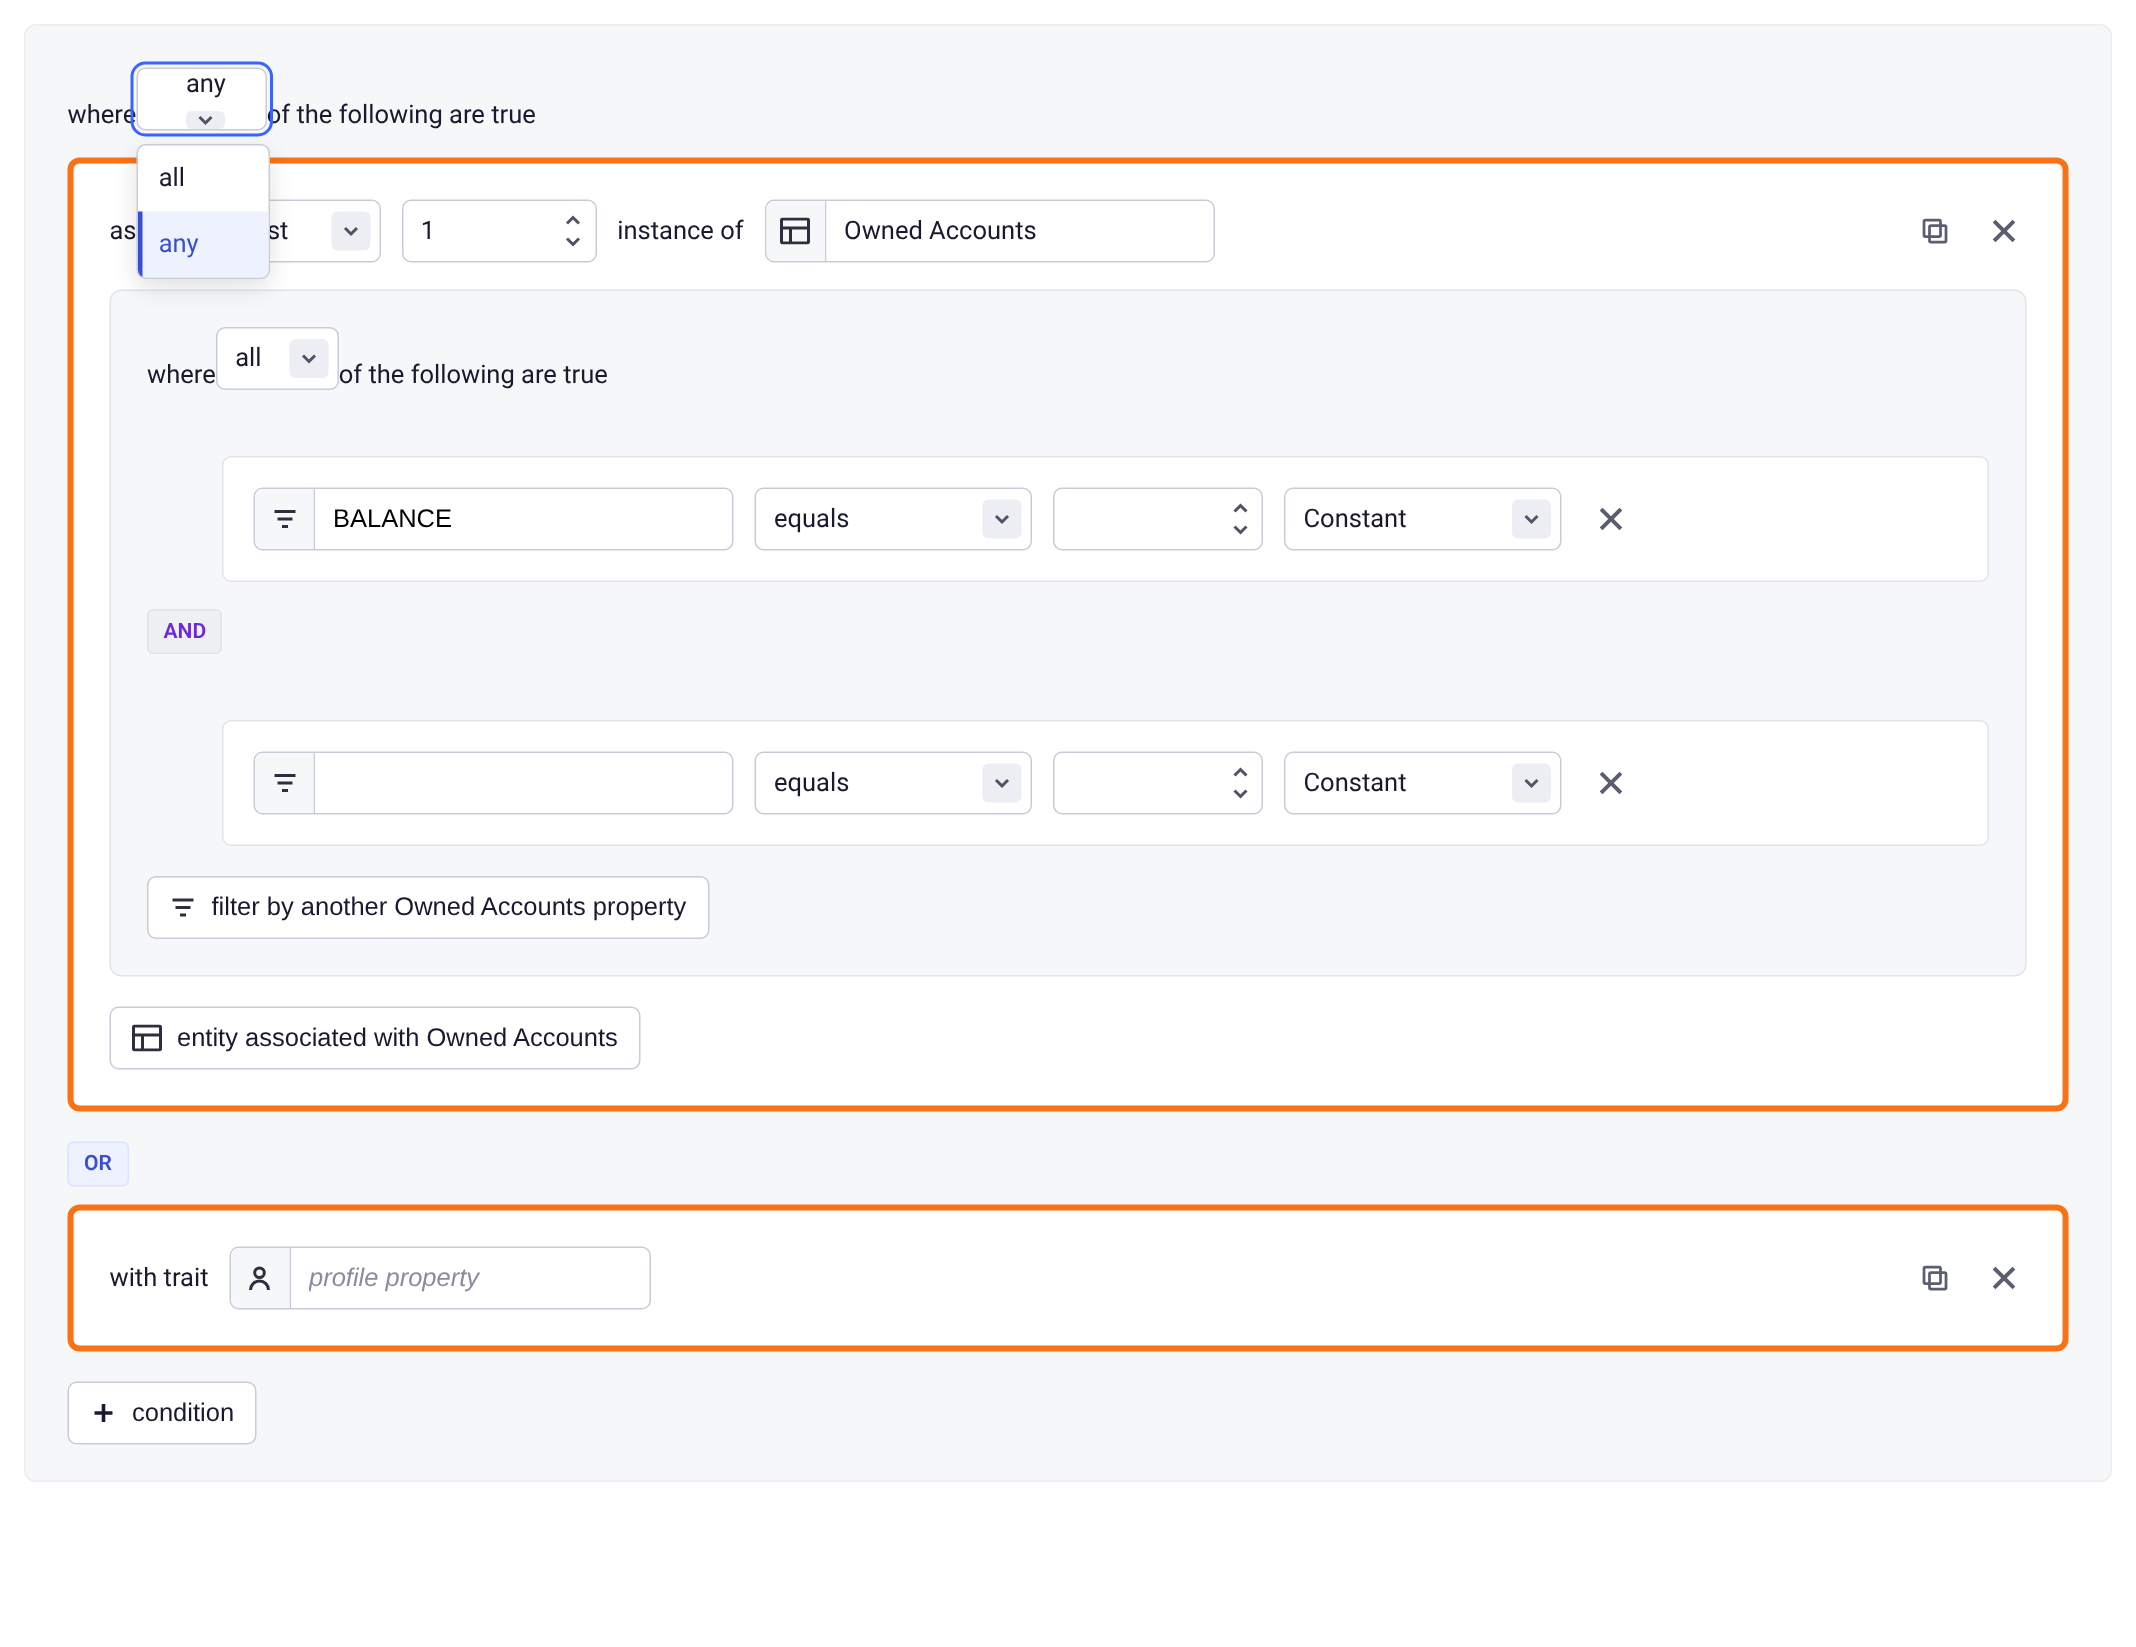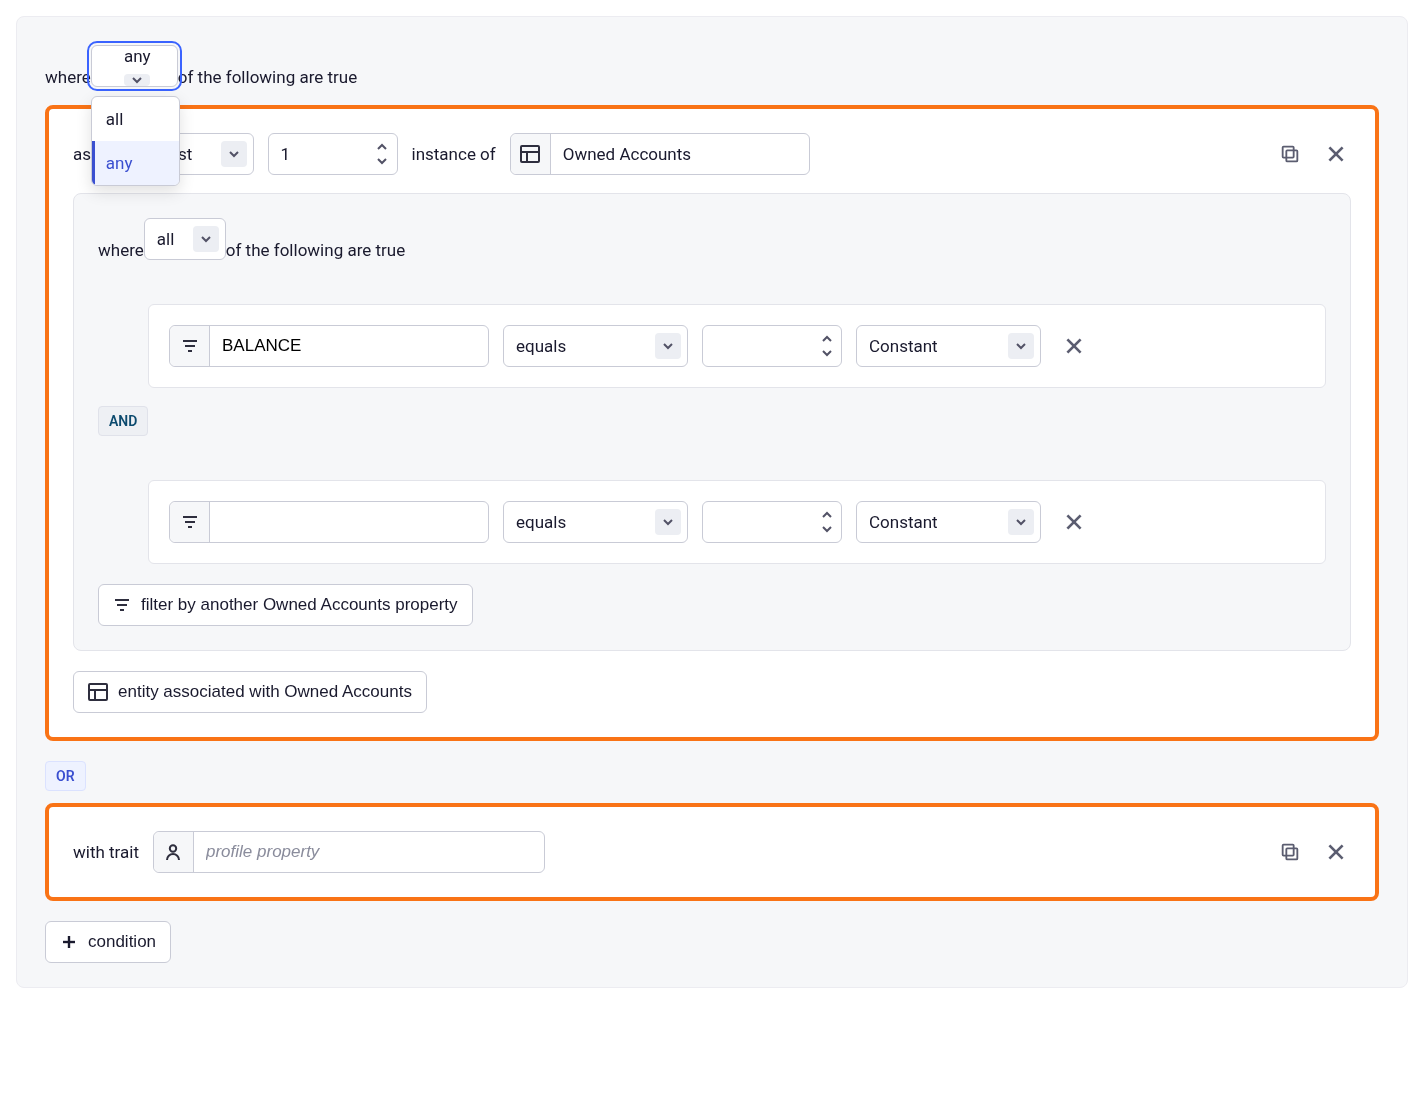--- a/index.html
+++ b/index.html
@@ -81,39 +81,39 @@
     height: 42px; border:1px solid #c9cbd6; border-radius:6px; background:#fff;
     padding: 0 14px; display:inline-flex; align-items:center; gap:10px; font-size:17px; color:#1a1a2e;
   }
   .icon-btn {
     width: 30px; height: 30px; display:flex; align-items:center; justify-content:center;
     color: #5b5d70; background:transparent; border:none;
   }
   .icon-btn svg { width:22px; height:22px; }
   .logic-pill {
     display:inline-flex; align-items:center; height:30px; padding:0 10px;
-    background:#eef0f4; border:1px solid #e0e2ea; border-radius:4px; font-size:14px; font-weight:600; color:#0c4a6e;
+    background:#eef0f4; border:1px solid #e0e2ea; border-radius:4px; font-size:14px; font-weight:600; color:#6d28d9;
   }
   .logic-pill.or { background:#eef2ff; color:#3a4fd0; border-color:#dbe2ff; }
   .actions-right { margin-left:auto; display:flex; gap:16px; }
   .dropdown-panel {
     position:absolute; top:50px; left:-1px; width: 89px;
     background:#fff; border:1px solid #c9cbd6; border-radius:6px;
     box-shadow: 0 6px 16px rgba(0,0,0,0.12);
     overflow:hidden; z-index:10;
   }
   .dropdown-panel .opt { padding:12px 14px; font-size:17px; color:#1a1a2e; }
   .dropdown-panel .opt.selected { background:#eef2ff; color:#3a4fd0; border-left:3px solid #3a4fd0; padding-left:11px;}
   .rel { position:relative; }
   .muted-header { display:flex; align-items:flex-end; }
   .assoc-row { display:flex; align-items:center; gap:14px; }
   .assoc-row .numfield { width:130px; }
   .assoc-row .entity-field { flex:0 0 300px; }
   .trait-card { display:flex; align-items:center; gap:14px; }
-  .trait-card .field-w-icon { width: 392px; }
+  .trait-card .field-w-icon { width: 281px; }
   svg { stroke: currentColor; fill: none; stroke-width:2; }
   .filter-svg { width:18px; height:18px; color:#2e2e3e; }
   .table-svg { width:20px; height:18px; color:#2e2e3e; }
   .person-svg { width:18px; height:18px; color:#2e2e3e; }
   .plus-svg { width:18px; height:18px; color:#1a1a2e; stroke-width:2.4; }
   .copy-svg { width:22px; height:22px; }
   .x-svg { width:20px; height:20px; stroke-width:2.4; }
   .spacer-indent { padding-left: 50px; margin-top: 44px; }
 </style>
 </head>

